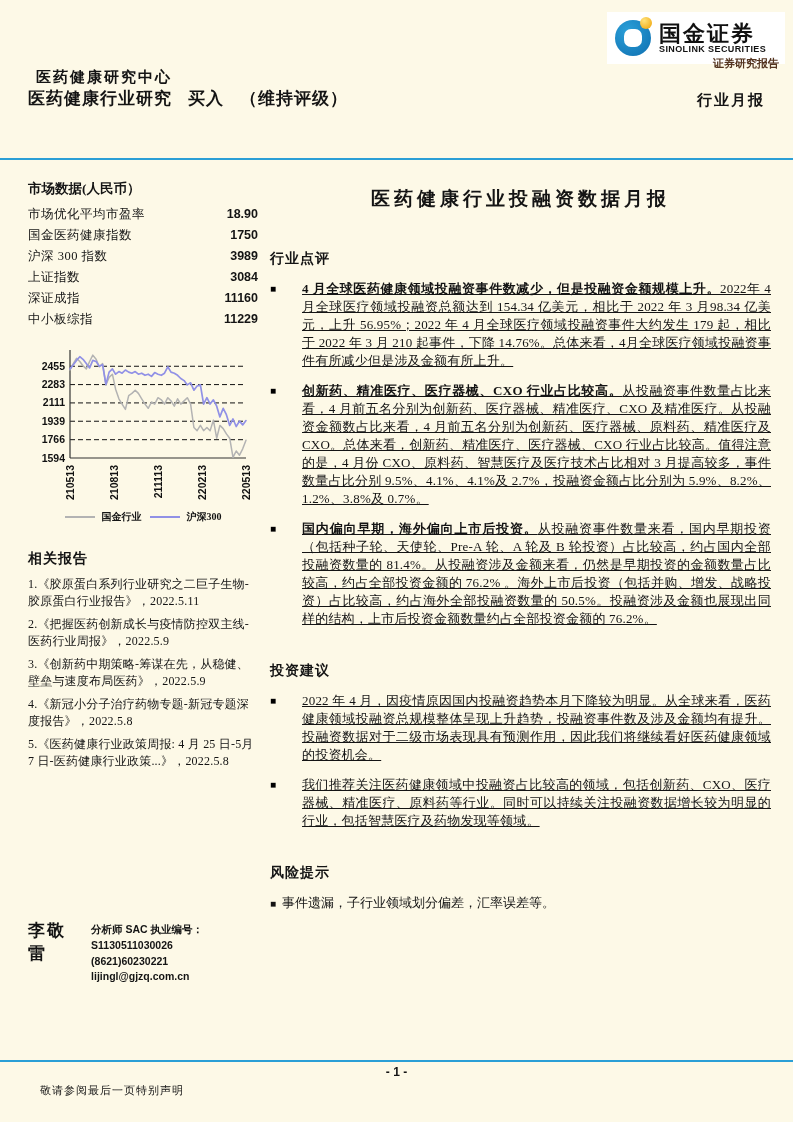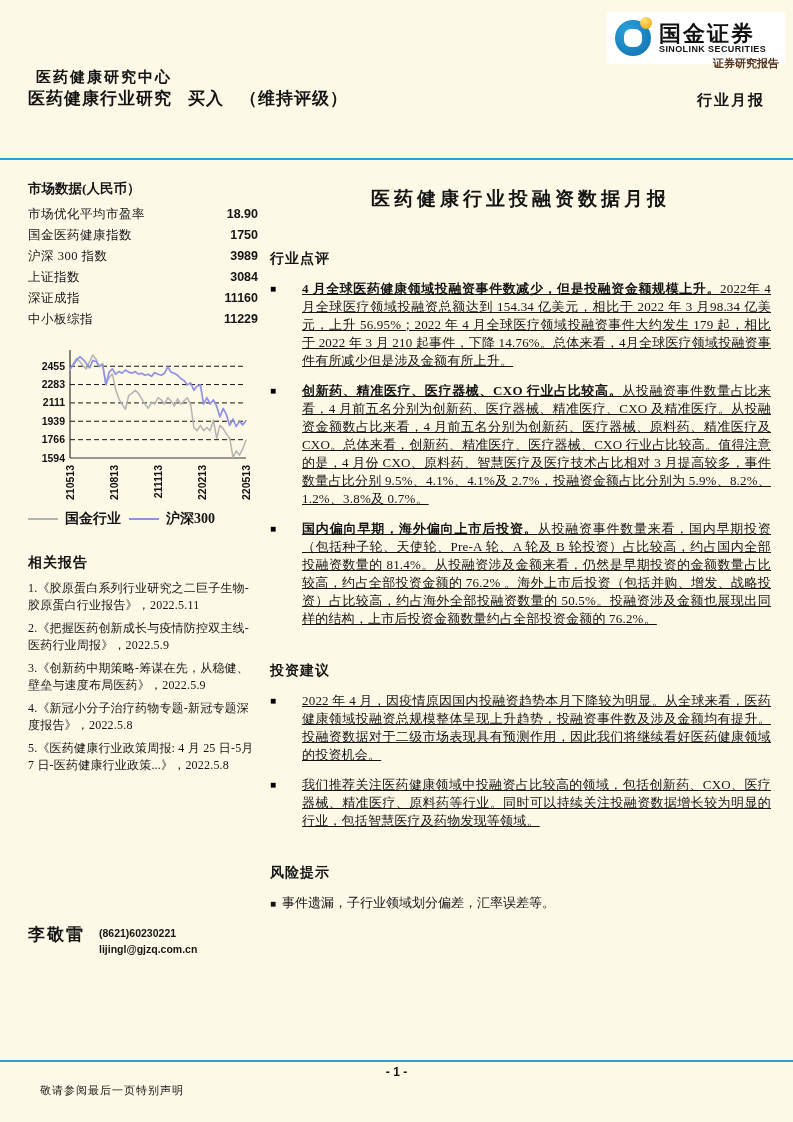--- a/index.html
+++ b/index.html
@@ -30,21 +30,21 @@
   .main { display:flex; padding:0 22px 0 28px; }
   .left-col { width:230px; flex-shrink:0; }
   .right-col { flex:1; padding-left:12px; }
   
   .md-title { font-weight:bold; font-size:13.5px; margin:20px 0 6px 0; }
   .md-row { display:flex; justify-content:space-between; font-size:12.5px; line-height:21px; }
   .md-label { letter-spacing:0.5px; }
   .md-value { font-family:"Liberation Sans","DejaVu Sans",sans-serif; font-weight:bold; }
   
   .chart { margin-top:16px; }
-  .legend { display:flex; justify-content:flex-start; gap:8px; font-size:14px; font-weight:bold; margin-top:0px; }
+  .legend { display:flex; justify-content:center; gap:8px; font-size:10px; font-weight:bold; margin-top:0px; }
   .legend-item { display:flex; align-items:center; gap:7px; }
   .swatch { display:inline-block; width:30px; height:2px; background:#999; }
   
   .rr-title { font-weight:bold; font-size:14px; margin:26px 0 8px 0; letter-spacing:1px; }
   .rr-item { font-size:12px; line-height:16.5px; margin-bottom:7px; letter-spacing:0.2px; }
   
   .analyst { display:flex; gap:14px; margin-top:150px; }
   .analyst-name { font-size:17px; font-weight:bold; letter-spacing:2px; }
   .analyst-info { font-family:"Liberation Sans","DejaVu Sans",sans-serif; font-weight:bold; font-size:10.5px; line-height:1.5; padding-top:3px; }
   
@@ -168,20 +168,21 @@
         <div class="rr-item">1.《胶原蛋白系列行业研究之二巨子生物-胶原蛋白行业报告》，2022.5.11</div>
         <div class="rr-item">2.《把握医药创新成长与疫情防控双主线-医药行业周报》，2022.5.9</div>
         <div class="rr-item">3.《创新药中期策略-筹谋在先，从稳健、壁垒与速度布局医药》，2022.5.9</div>
         <div class="rr-item">4.《新冠小分子治疗药物专题-新冠专题深度报告》，2022.5.8</div>
         <div class="rr-item">5.《医药健康行业政策周报: 4 月 25 日-5月 7 日-医药健康行业政策...》，2022.5.8</div>
       </div>
 
       <div class="analyst">
         <div class="analyst-name">李敬雷</div>
         <div class="analyst-info">
+          <div>分析师 SAC 执业编号：S1130511030026</div>
           <div>(8621)60230221</div>
           <div>lijingl@gjzq.com.cn</div>
         </div>
       </div>
     </div>
 
     <div class="right-col">
       <div class="doc-title">医药健康行业投融资数据月报</div>
 
       <div class="sec-heading first">行业点评</div>

